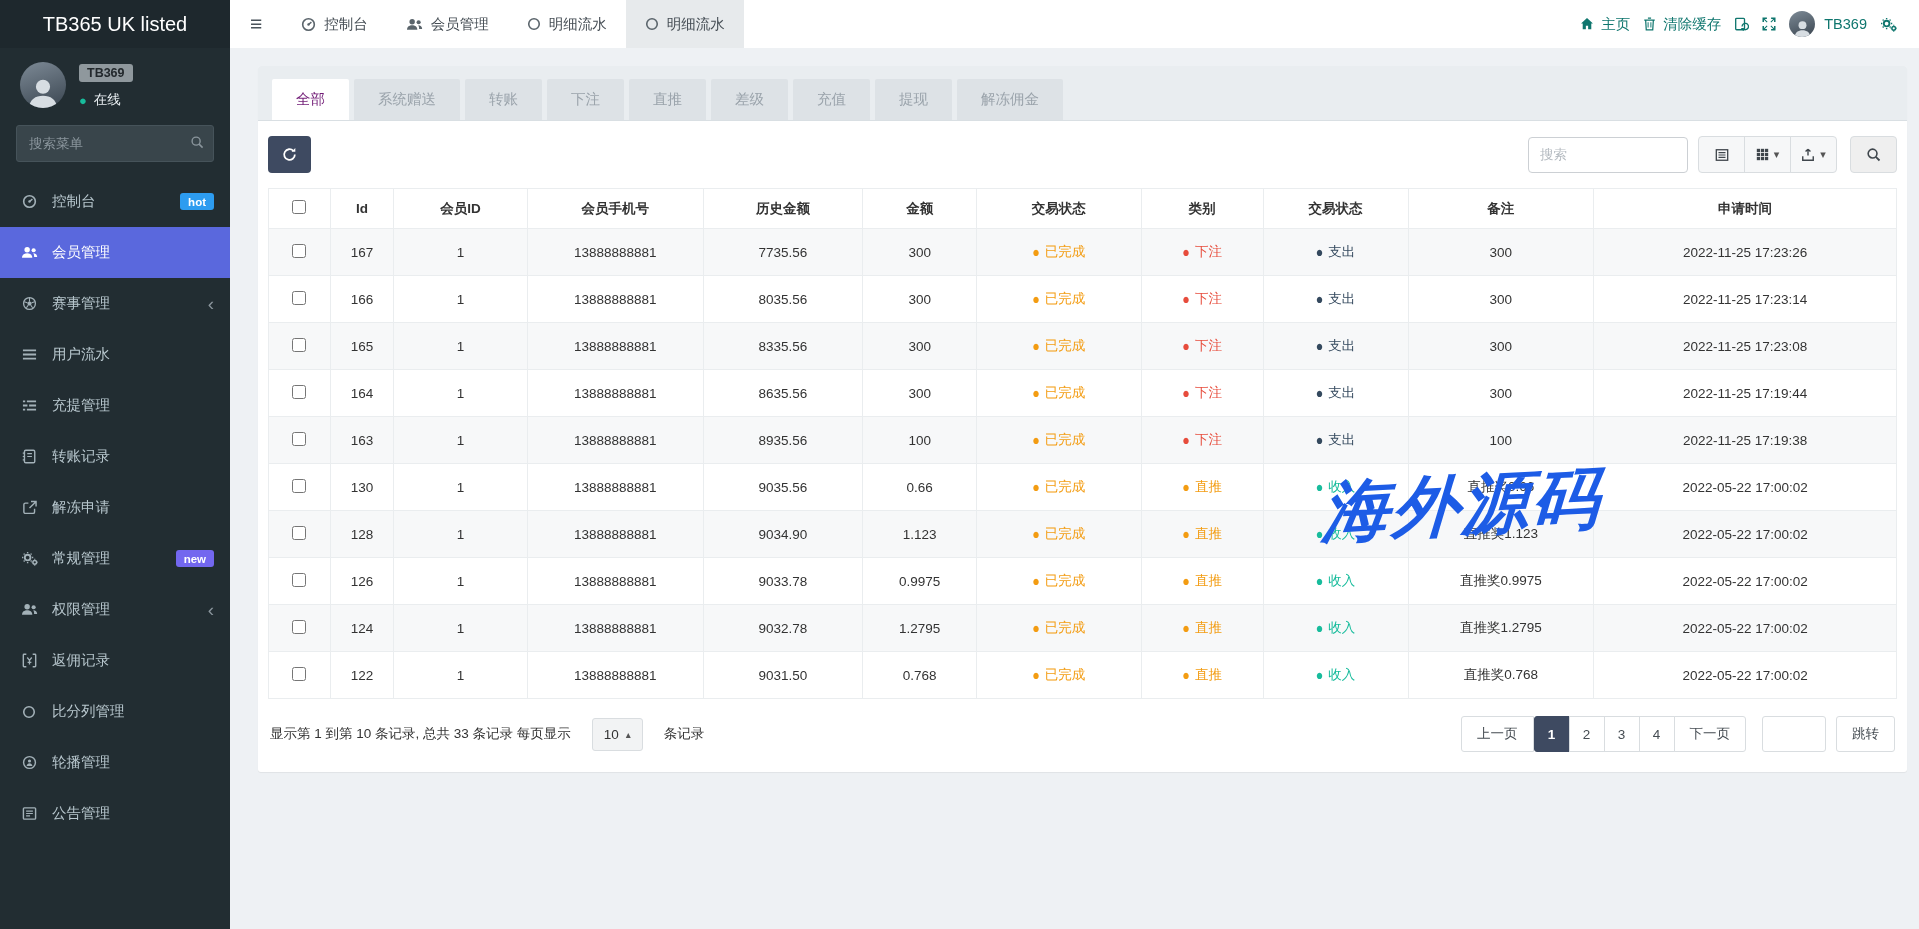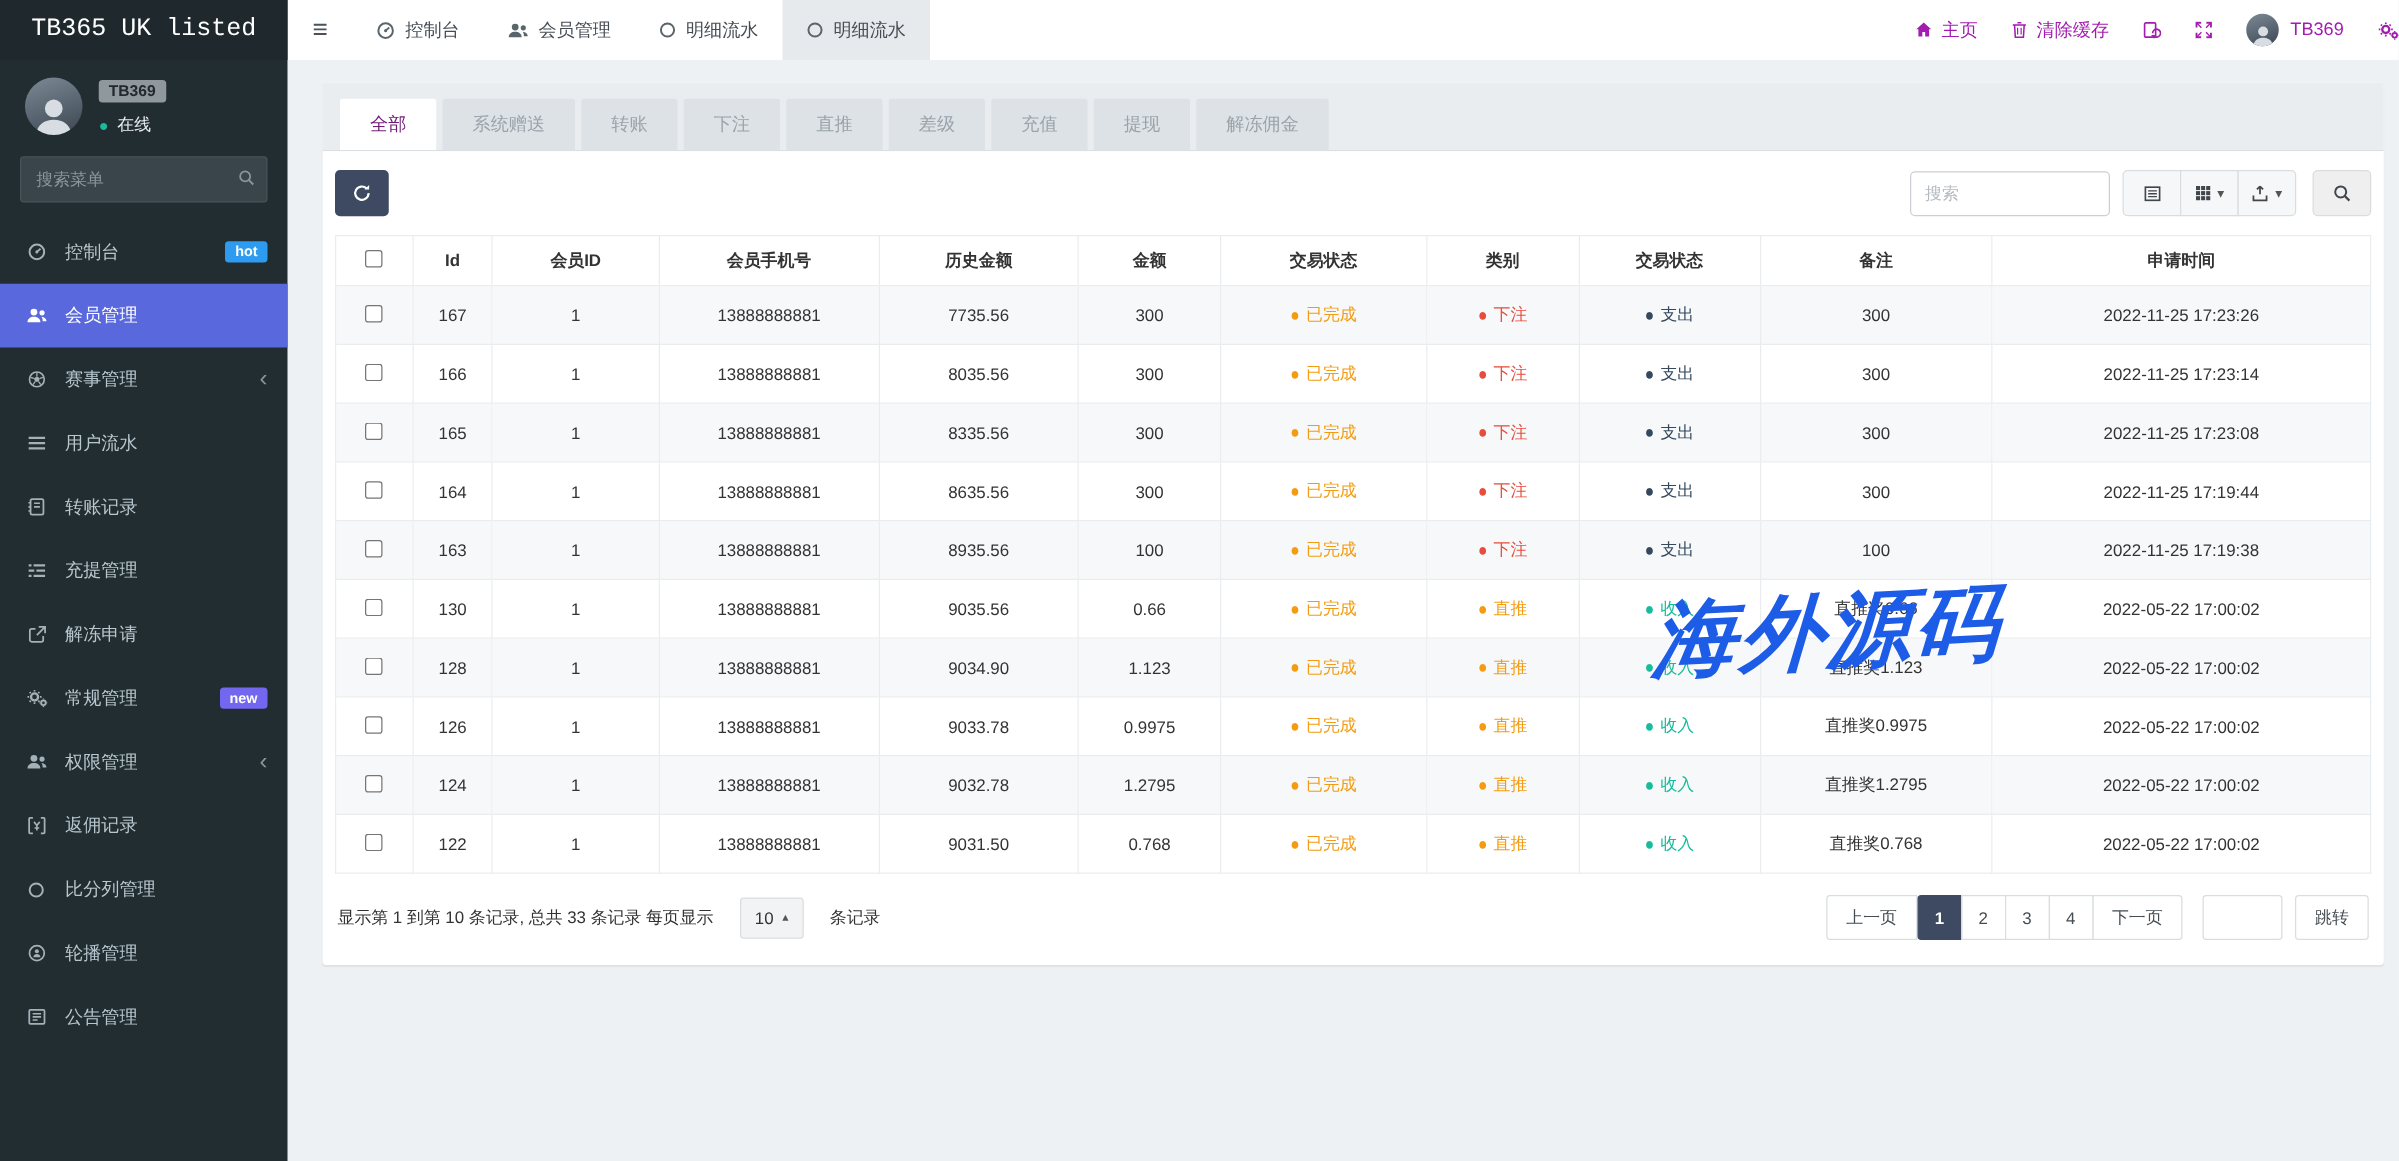--- a/index.html
+++ b/index.html
@@ -3,21 +3,21 @@
 <meta charset="utf-8">
 <style>
   * { box-sizing: border-box; margin: 0; padding: 0; }
   html,body { width:1919px; height:929px; }
   body { font-family:"Liberation Sans","DejaVu Sans",sans-serif; font-size:13px; color:#333;
          background:#eef1f4; position:relative; overflow:hidden; }
   svg { display:block; }
 
   
   .sidebar { position:absolute; left:0; top:0; width:230px; height:929px; background:#222d32; color:#b8c7ce; z-index:5; }
-  .logo { height:48px; line-height:48px; text-align:center; color:#fff; font-size:20px; background:#1e282d; white-space:nowrap;font-family:Liberation Mono, monospace; }
+  .logo { height:48px; line-height:48px; text-align:center; color:#fff; font-size:20px; background:#1e282d; white-space:nowrap; }
   .user-panel { display:flex; align-items:flex-start; gap:13px; padding:14px 10px 10px 20px; }
   .avatar { width:46px; height:46px; border-radius:50%; background:linear-gradient(160deg,#7d8a96,#3a4550); overflow:hidden; flex:none; display:flex; align-items:flex-end; justify-content:center; }
   .user-meta { padding-top:2px; }
   .uname-badge { display:inline-block; background:#8f989d; color:#22282c; font-size:12.5px; font-weight:bold; padding:2px 8px; border-radius:3px; }
   .online { margin-top:9px; color:#e8eef1; font-size:13.5px; display:flex; align-items:center; gap:7px; }
   .online .dot-online { color:#18bc9c; font-size:13px; }
   .side-search { margin:6px 16px 14px; position:relative; }
   .side-search input { width:100%; height:37px; background:#39454b; border:1px solid #46535a; border-radius:3px; color:#c3ccd1; padding:0 32px 0 12px; font-size:13.5px; outline:none; }
   .side-search input::placeholder { color:#8a959c; }
   .side-search .mag { position:absolute; right:10px; top:10px; color:#8a959c; }
@@ -32,21 +32,21 @@
   .chev { margin-left:auto; color:#8a959c; font-size:19px; line-height:1; }
 
   
   .main { position:absolute; left:230px; top:0; right:0; bottom:0; }
   .navbar { height:48px; background:#fff; display:flex; align-items:center; }
   .hamburger { padding:0 20px; font-size:21px; color:#49525a; cursor:pointer; }
   .nav-tabs { display:flex; height:100%; }
   .nav-tab { height:100%; display:flex; align-items:center; gap:8px; padding:0 19px; color:#454d54; font-size:14.5px; cursor:pointer; }
   .nav-tab .nt-icon { color:#5a646b; }
   .nav-tab.active { background:#e7eaec; }
-  .nav-right { margin-left:auto; display:flex; align-items:center; gap:27px; color:#a21caf; font-size:14.5px; }
+  .nav-right { margin-left:auto; display:flex; align-items:center; gap:13px; padding-right:22px; color:#0f766e; font-size:14.5px; }
   .nav-link { display:flex; align-items:center; gap:7px; cursor:pointer; }
   .nav-avatar { width:26px; height:26px; border-radius:50%; background:linear-gradient(160deg,#7d8a96,#3a4550); overflow:hidden; display:flex; align-items:flex-end; justify-content:center; }
   .nav-user { display:flex; align-items:center; gap:9px; cursor:pointer; }
 
   
   .content { position:absolute; top:48px; left:0; right:0; bottom:0; background:#eef1f4; padding:18px 12px 0 28px; }
   .card { background:#fff; border-radius:3px; box-shadow:0 1px 1px rgba(0,0,0,.06); }
   .card-tabs { background:#e9edf0; padding:13px 14px 0; display:flex; gap:5px; border-bottom:1px solid #d9dfe3; border-radius:3px 3px 0 0; }
   .ftab { padding:11px 24px; font-size:14.5px; color:#9aa3ab; background:#dde2e6; border-radius:2px 2px 0 0; cursor:pointer; white-space:nowrap; }
   .ftab.active { background:#fff; color:#701a75; }
@@ -160,34 +160,34 @@
         <span class="mi-icon">
           <svg width="15" height="15" viewBox="0 0 16 16">
             <path d="M1 3.6h14M1 8h14M1 12.4h14" stroke="currentColor" stroke-width="1.9"></path>
           </svg>
         </span>
         <span>用户流水</span>
       </div>
       <div class="menu-item">
         <span class="mi-icon">
           <svg width="15" height="15" viewBox="0 0 16 16">
+            <path d="M5.2 3.6H15M1 3.6h2.4M7.6 8H15M1 8h4.8M5.2 12.4H15M1 12.4h2.4" stroke="currentColor" stroke-width="1.9"></path>
+          </svg>
+        </span>
+        <span>充提管理</span>
+      </div>
+      <div class="menu-item">
+        <span class="mi-icon">
+          <svg width="15" height="15" viewBox="0 0 16 16">
             <rect x="2.6" y="1.4" width="11" height="13.2" rx="1.4" fill="none" stroke="currentColor" stroke-width="1.5"></rect>
             <path d="M5.6 5h5M5.6 8h5" stroke="currentColor" stroke-width="1.3"></path>
             <path d="M.8 4.4h2M.8 8h2M.8 11.6h2" stroke="currentColor" stroke-width="1.3"></path>
           </svg>
         </span>
         <span>转账记录</span>
-      </div>
-      <div class="menu-item">
-        <span class="mi-icon">
-          <svg width="15" height="15" viewBox="0 0 16 16">
-            <path d="M5.2 3.6H15M1 3.6h2.4M7.6 8H15M1 8h4.8M5.2 12.4H15M1 12.4h2.4" stroke="currentColor" stroke-width="1.9"></path>
-          </svg>
-        </span>
-        <span>充提管理</span>
       </div>
       <div class="menu-item">
         <span class="mi-icon">
           <svg width="15" height="15" viewBox="0 0 16 16" fill="none" stroke="currentColor">
             <path d="M13.4 9.3v3.4c0 .9-.7 1.6-1.6 1.6H3.6c-.9 0-1.6-.7-1.6-1.6V4.9c0-.9.7-1.6 1.6-1.6h3.2" stroke-width="1.5"></path>
             <path d="M9.6 1.6H15V7M14.8 1.8 8 8.6" stroke-width="1.5"></path>
           </svg>
         </span>
         <span>解冻申请</span>
       </div>

